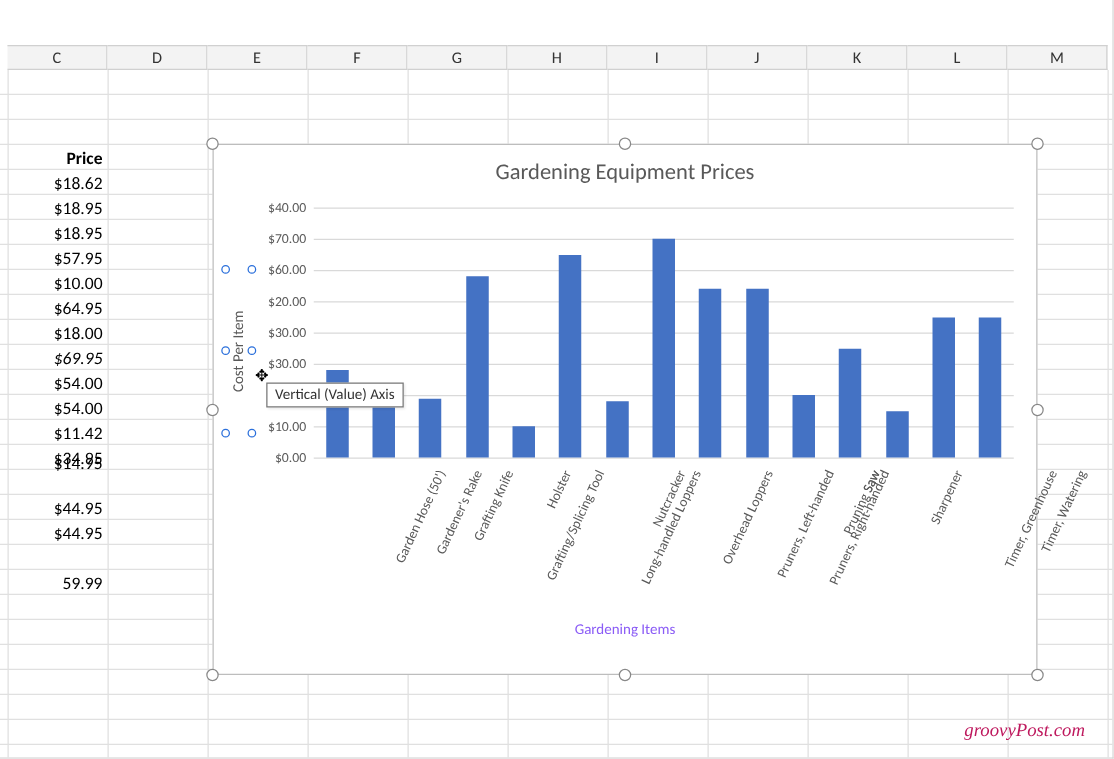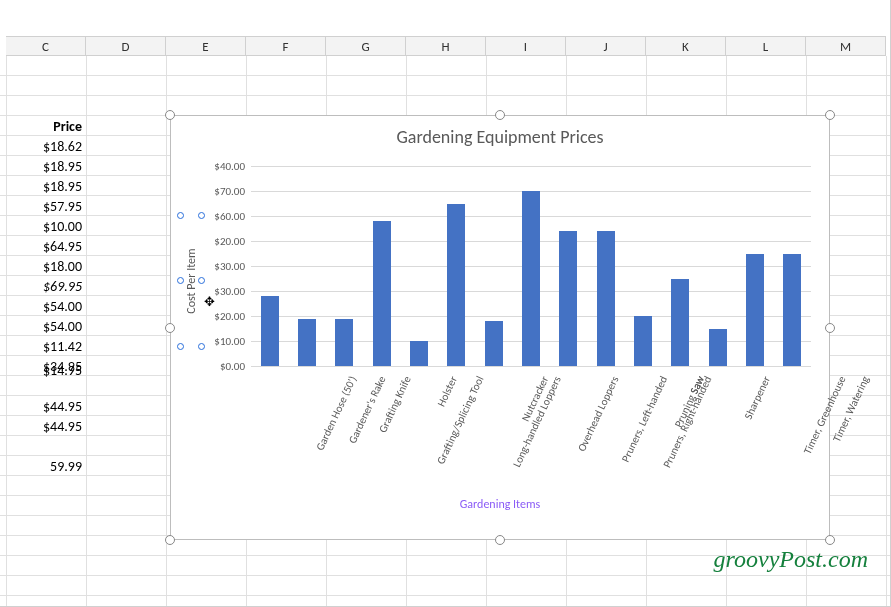--- a/index.html
+++ b/index.html
@@ -150,25 +150,25 @@
     box-shadow: 1px 1px 2px rgba(0,0,0,0.1);
   }
   .move-cursor {
     position: absolute;
     font-size: 13px;
     color: #000;
     line-height: 1;
   }
   .watermark {
     position: absolute;
-    right: 22px; bottom: 33px;
+    right: 22px; bottom: 12px;
     font-family: Georgia, 'Times New Roman', serif;
     font-style: italic;
-    font-size: 24px;
-    color: #15803d;
+    font-size: 15px;
+    color: #be185d;
   }
 </style>
 </head>
 <body>
 
 <div class="sheet">
 
   <div id="colhdrs">
       <div class="colhdr" style="left: 6px; width: 80px;">C</div>
       <div class="colhdr" style="left: 86px; width: 80px;">D</div>
@@ -311,20 +311,21 @@
         <div class="xtick" style="left: 426.333px; top: 208px;">Saw</div>
         <div class="xtick" style="left: 463.667px; top: 208px;">Sharpener</div>
         <div class="xtick" style="left: 501px; top: 208px;">Timer, Greenhouse</div>
         <div class="xtick" style="left: 538.333px; top: 208px;">Timer, Watering</div>
       </div>
 
     <div class="xlabel">Gardening Items</div>
 
     <div class="move-cursor" style="left:33px; top:179px;">✥</div>
 
+    <div class="tooltip" style="left:42px; top:190px;">Vertical (Value) Axis</div>
 
   </div>
 
   <div id="outer-handles">
       <div class="sel-handle" style="left: 165px; top: 110px;"></div>
       <div class="sel-handle" style="left: 495px; top: 110px;"></div>
       <div class="sel-handle" style="left: 825px; top: 110px;"></div>
       <div class="sel-handle" style="left: 165px; top: 322.5px;"></div>
       <div class="sel-handle" style="left: 825px; top: 322.5px;"></div>
       <div class="sel-handle" style="left: 165px; top: 535px;"></div>

